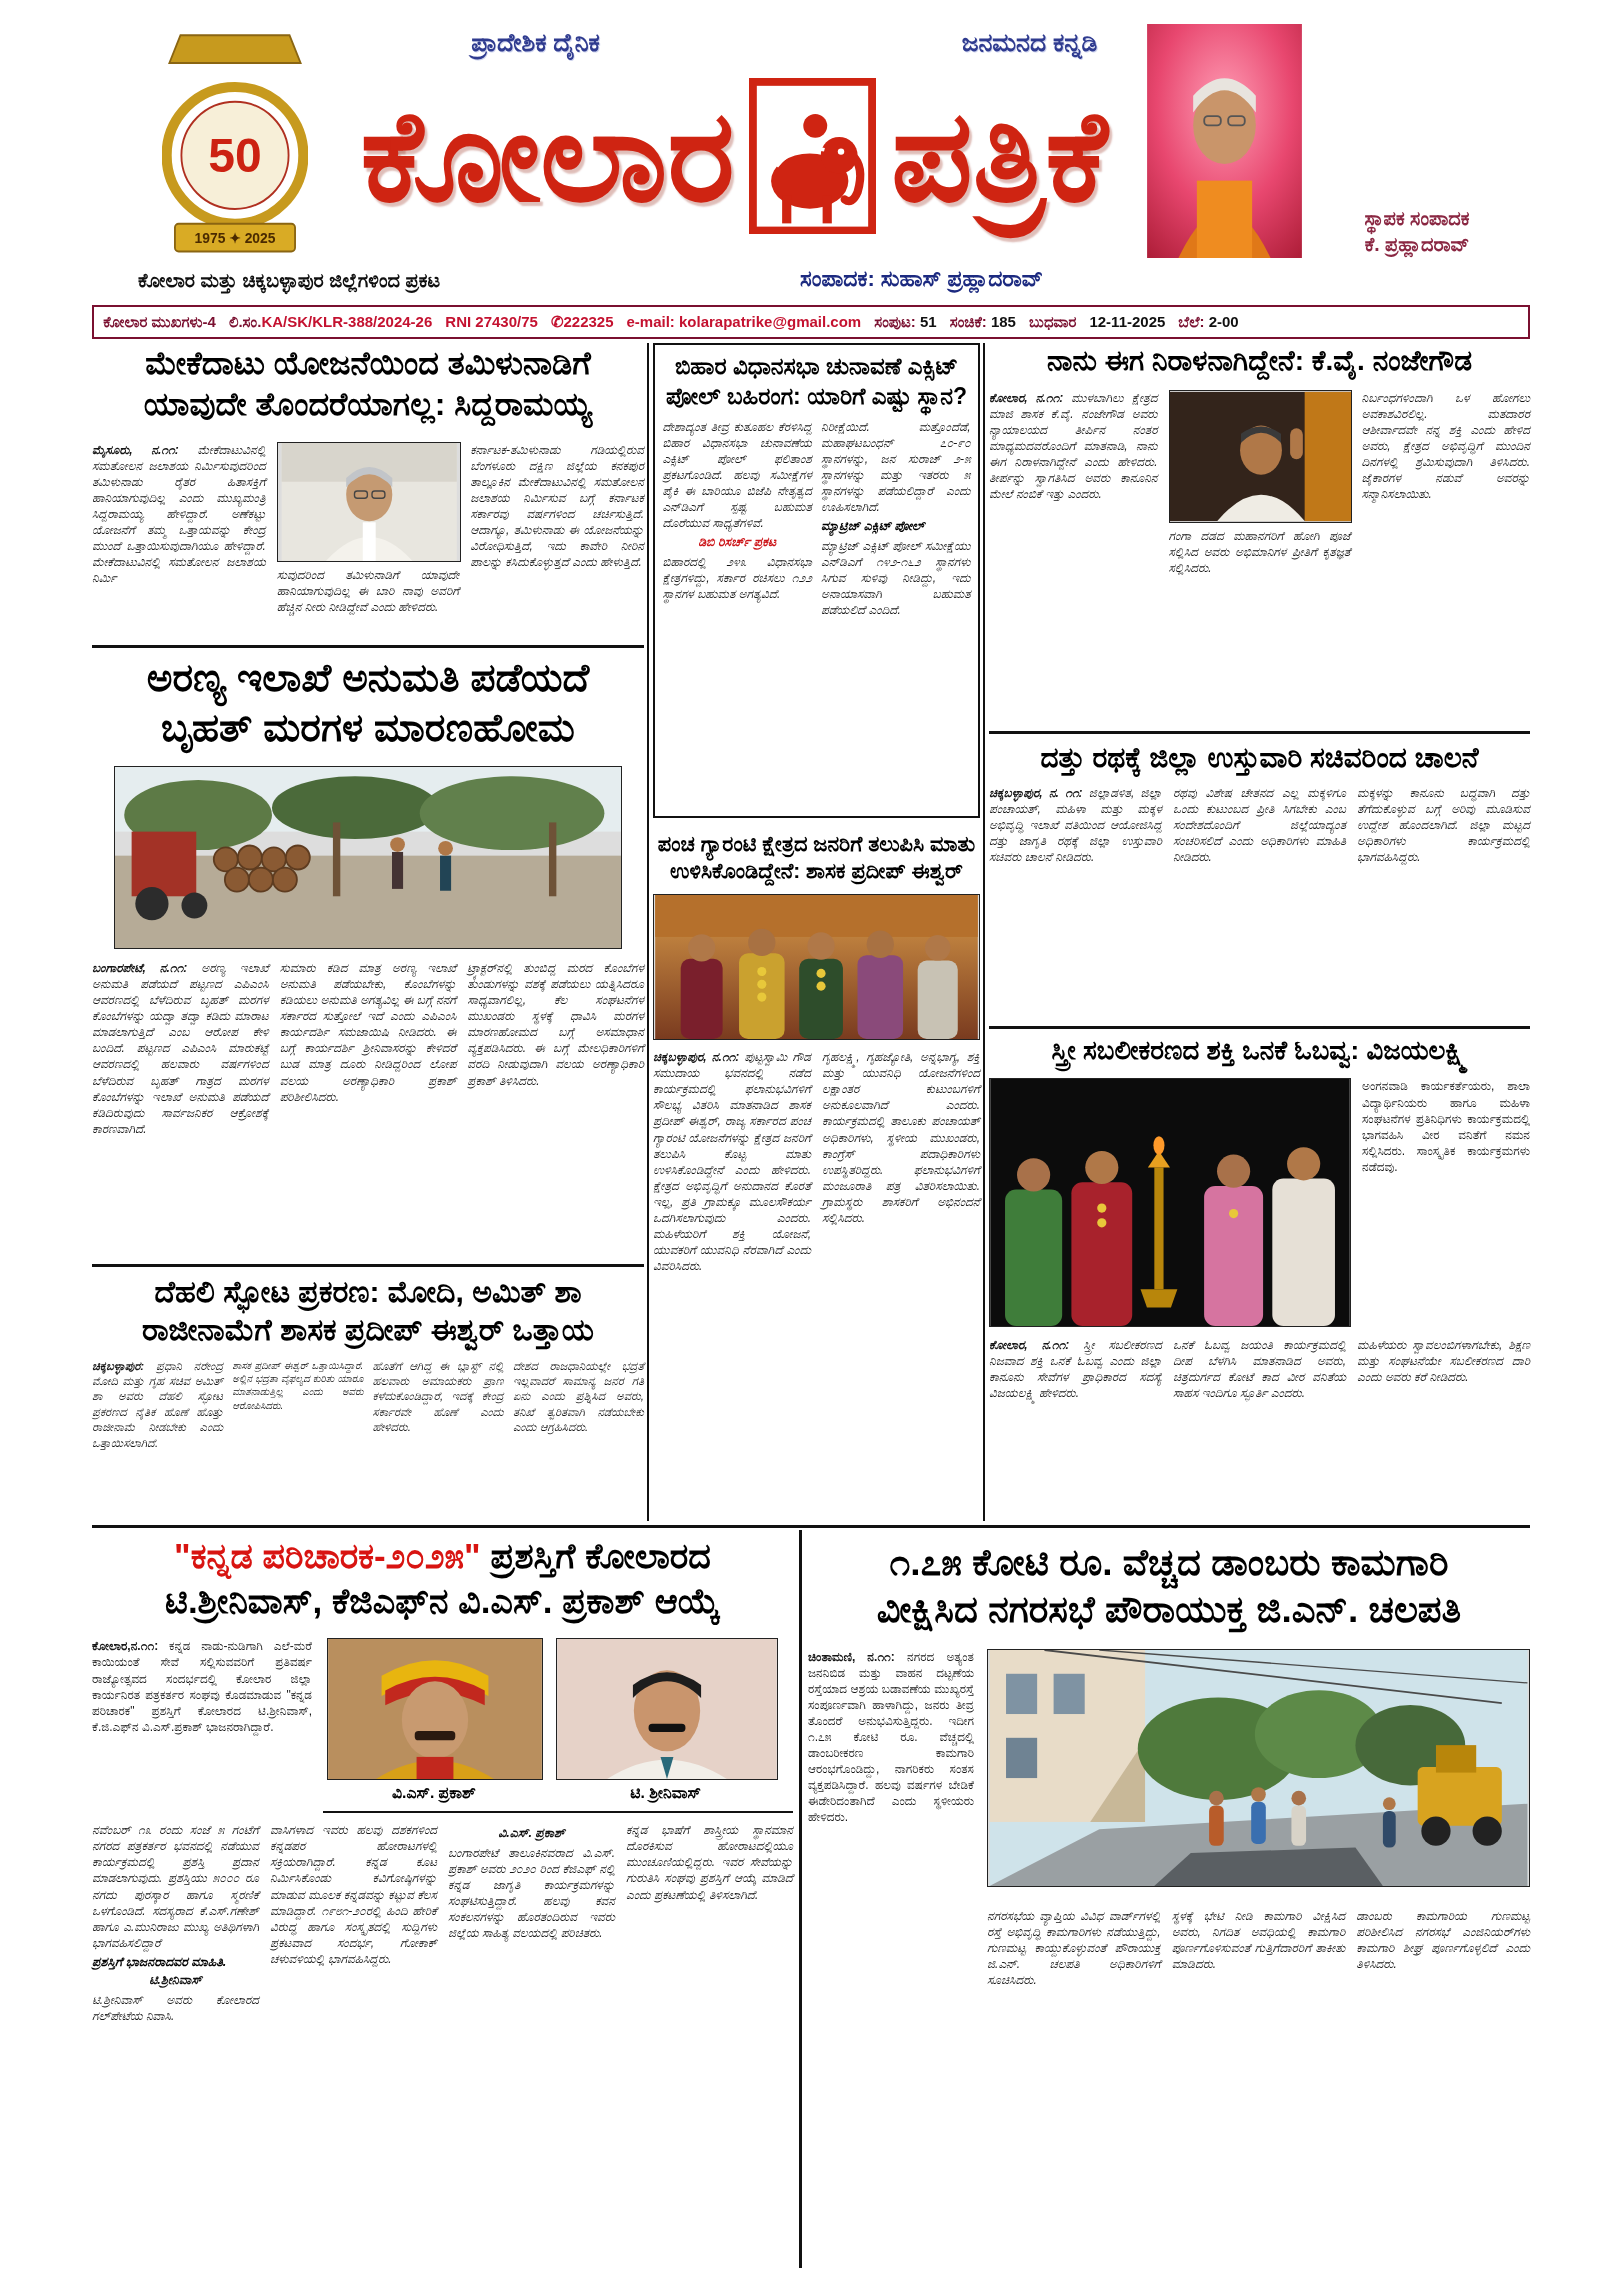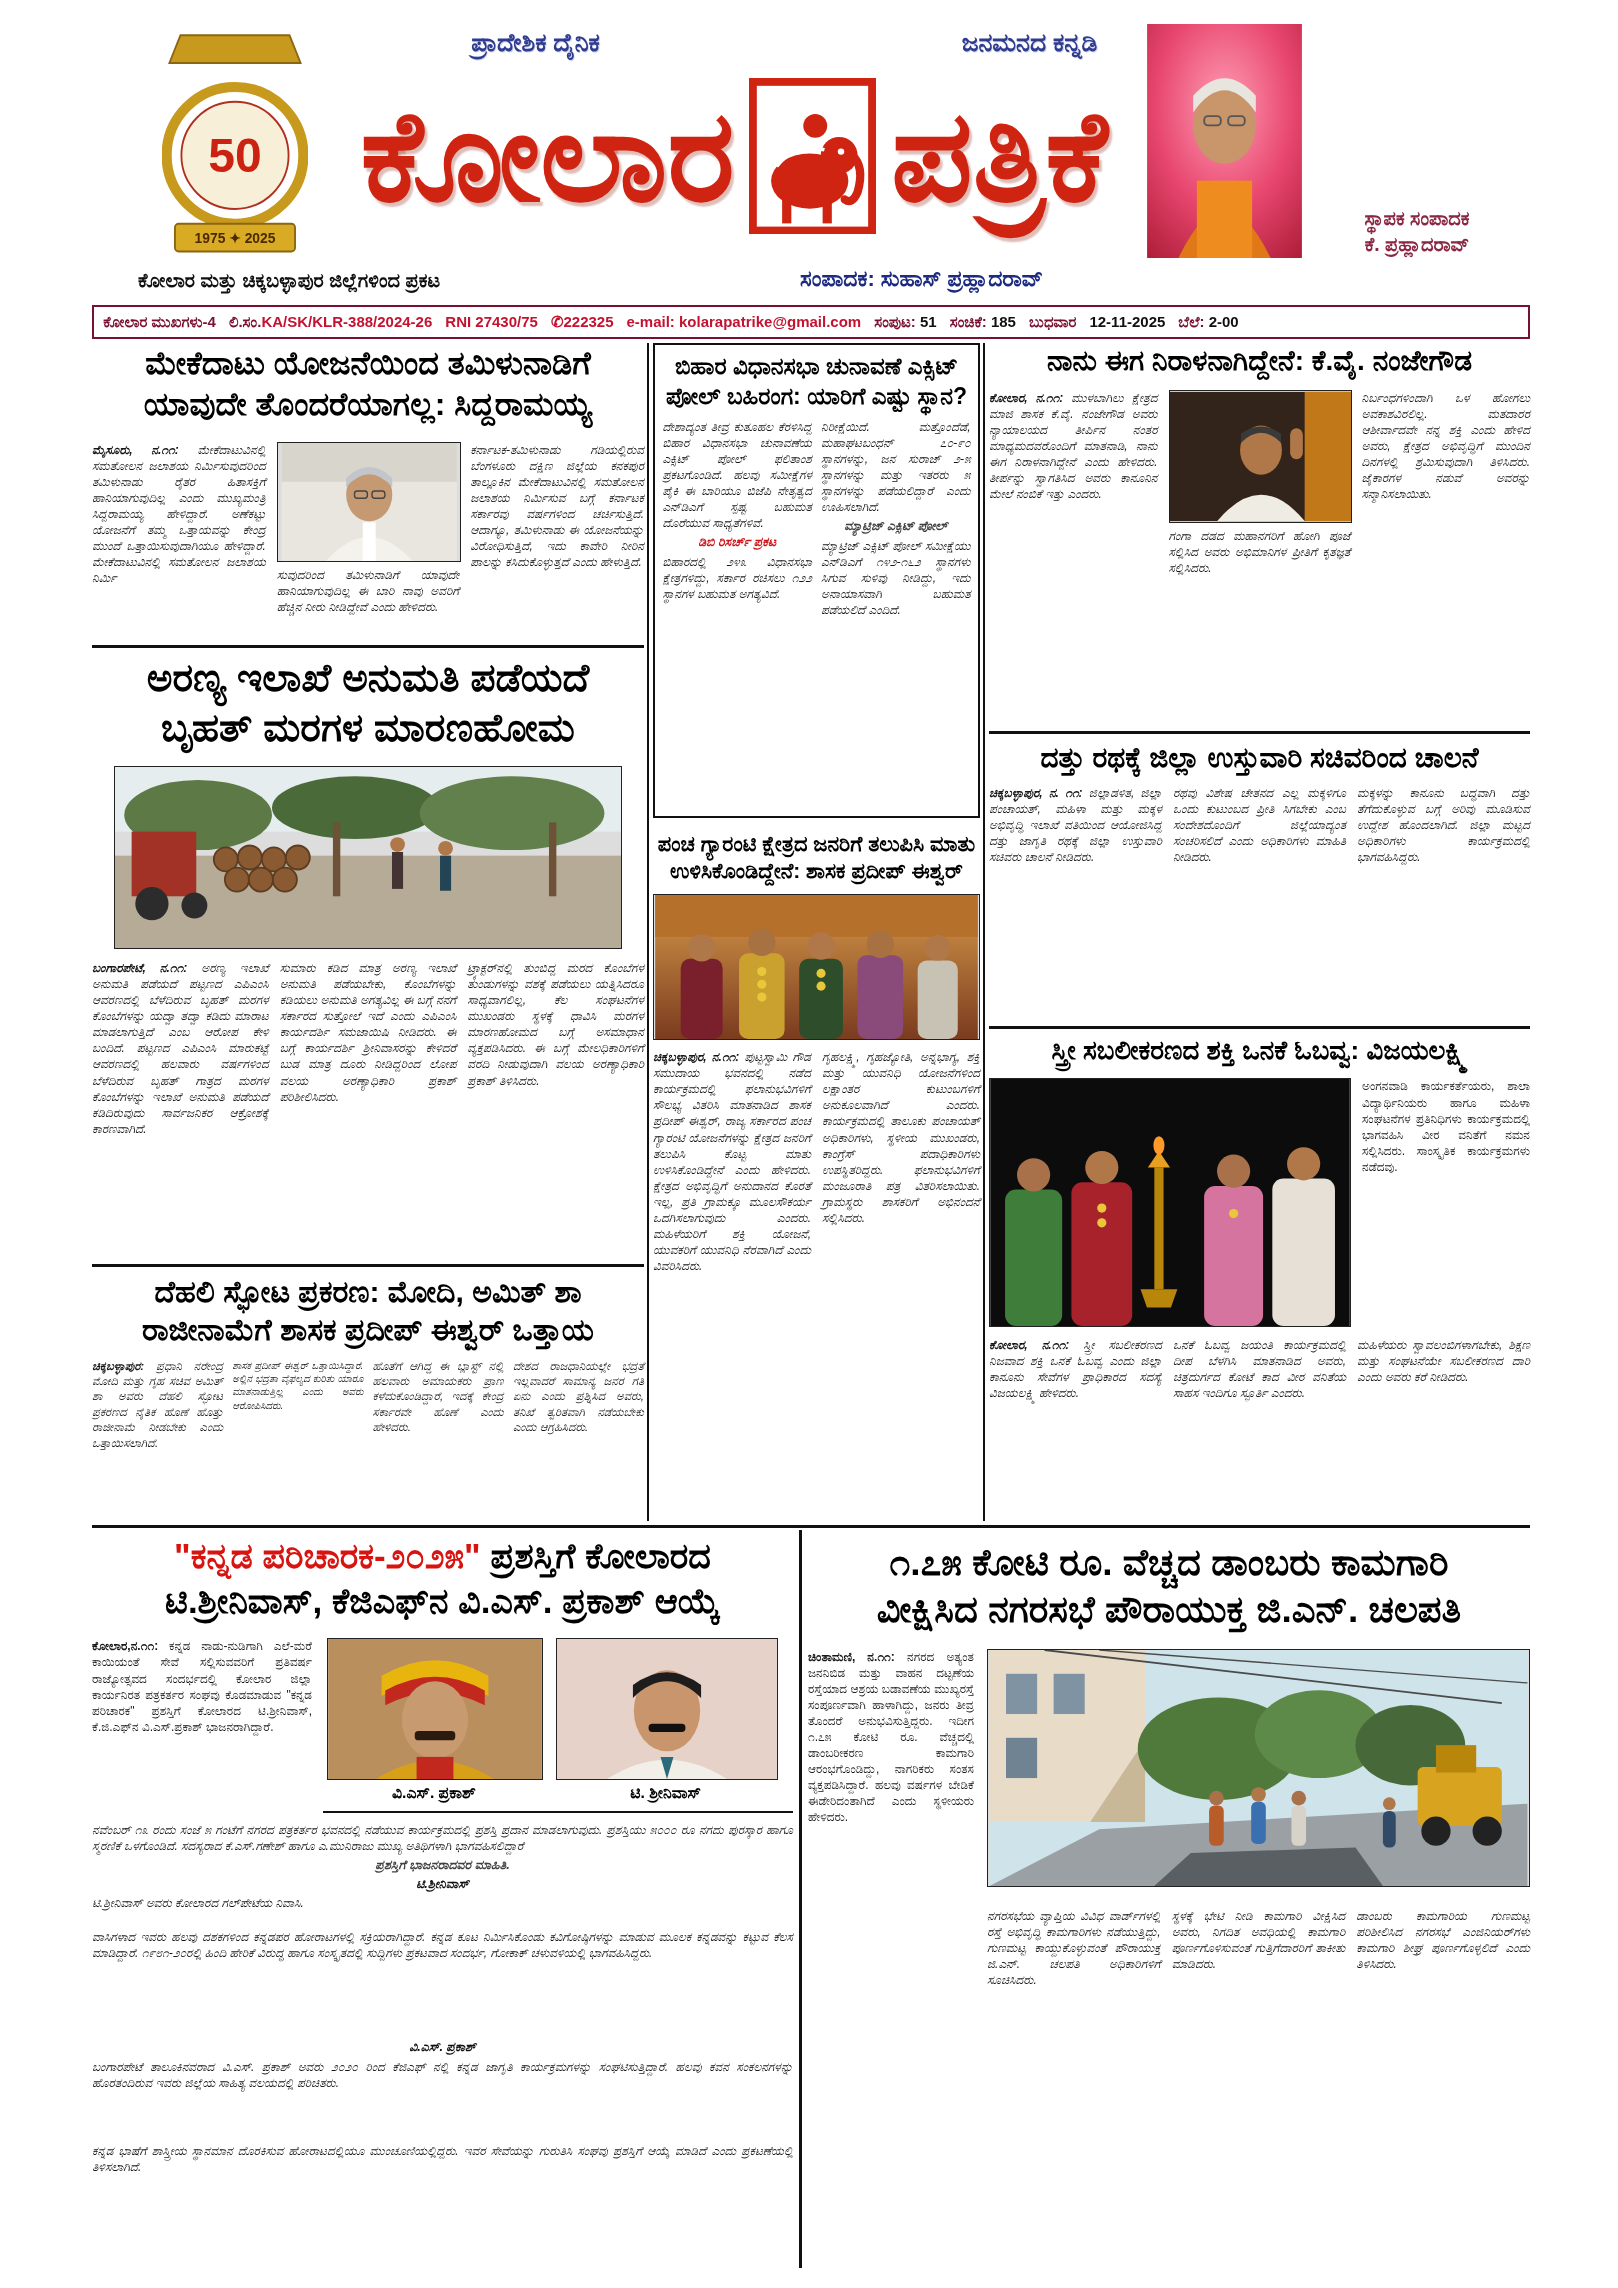--- a/index.html
+++ b/index.html
@@ -4,21 +4,21 @@
 <style>
   html,body{margin:0;padding:0;background:#ffffff;}
   .page{position:relative;width:1619px;height:2289px;background:#ffffff;overflow:hidden;
         font-family:"Liberation Sans",sans-serif;color:#111;}
   .abs{position:absolute;}
   .headline{font-weight:bold;color:#000;text-align:center;line-height:1.28;letter-spacing:0;}
   .bodytxt{font-size:12px;line-height:1.34;text-align:justify;color:#161616;word-break:break-word;}
   .cols{display:flex;gap:11px;font-style:italic;}
   .col{flex:1;min-width:0;}
   .dateline{font-weight:bold;}
-  .sub-blue{color:#404040;font-weight:bold;text-align:center;font-size:12.5px;margin:3.7px 0;}
+  .sub-blue{color:#000000;font-weight:bold;font-size:12.5px;margin:3.7px 0;}
   .sub-red{color:#cc1418;font-weight:bold;text-align:center;font-size:12.5px;margin:3.7px 0;}
   .sub-bold{font-weight:bold;text-align:center;font-size:12.5px;margin:3.7px 0;}
   .hrule{background:#111;}
   .vrule{background:#111;width:1.8px;}
   .photo{position:relative;border:1.8px solid #222;overflow:hidden;background:#ddd;}
   .photo svg{display:block;width:100%;height:100%;}
   .caption{font-weight:bold;font-size:15.7px;text-align:center;margin-top:3.7px;color:#000;}
   .masthead-title{font-weight:bold;color:#cf2412;text-shadow:2.8px 3.7px 1.8px rgba(140,20,5,.28);}
   .tagline{font-weight:bold;color:#2f3b8f;font-size:25px;text-shadow:0.9px 0.9px 0 #cfd4ee;}
   .infobar{display:flex;align-items:center;gap:13px;border:2.8px solid #7a1030;
@@ -354,21 +354,21 @@
             <path d="M54 152 Q119 110 184 152 Z" fill="#f2efe9"></path>
             <polygon points="112,128 126,128 119,152" fill="#2a6a7a"></polygon>
           </svg>
         </div>
         <div class="caption">ಟಿ. ಶ್ರೀನಿವಾಸ್</div>
       </div>
     </div>
 
     <div class="hrule" style="height:1.8px;margin:9.2px 0 9.2px 231px;"></div>
 
-    <div class="cols" style="gap:11px;height:417px;flex-direction:column;">
+    <div class="cols" style="gap:11px;height:417px;">
       <div class="col">
         <div class="bodytxt">ನವೆಂಬರ್ ೧೩ ರಂದು ಸಂಜೆ ೫ ಗಂಟೆಗೆ ನಗರದ ಪತ್ರಕರ್ತರ ಭವನದಲ್ಲಿ ನಡೆಯುವ ಕಾರ್ಯಕ್ರಮದಲ್ಲಿ ಪ್ರಶಸ್ತಿ ಪ್ರದಾನ ಮಾಡಲಾಗುವುದು. ಪ್ರಶಸ್ತಿಯು ೫೦೦೦ ರೂ ನಗದು ಪುರಸ್ಕಾರ ಹಾಗೂ ಸ್ಮರಣಿಕೆ ಒಳಗೊಂಡಿದೆ. ಸದಸ್ಯರಾದ ಕೆ.ಎಸ್.ಗಣೇಶ್ ಹಾಗೂ ಎ.ಮುನಿರಾಜು ಮುಖ್ಯ ಅತಿಥಿಗಳಾಗಿ ಭಾಗವಹಿಸಲಿದ್ದಾರೆ</div>
         <div class="sub-blue">ಪ್ರಶಸ್ತಿಗೆ ಭಾಜನರಾದವರ ಮಾಹಿತಿ.</div>
         <div class="sub-bold">ಟಿ.ಶ್ರೀನಿವಾಸ್</div>
         <div class="bodytxt">ಟಿ.ಶ್ರೀನಿವಾಸ್ ಅವರು ಕೋಲಾರದ ಗಲ್‌ಪೇಟೆಯ ನಿವಾಸಿ.</div>
       </div>
       <div class="col bodytxt">ವಾಸಿಗಳಾದ ಇವರು ಹಲವು ದಶಕಗಳಿಂದ ಕನ್ನಡಪರ ಹೋರಾಟಗಳಲ್ಲಿ ಸಕ್ರಿಯರಾಗಿದ್ದಾರೆ. ಕನ್ನಡ ಕೂಟ ನಿರ್ಮಿಸಿಕೊಂಡು ಕವಿಗೋಷ್ಠಿಗಳನ್ನು ಮಾಡುವ ಮೂಲಕ ಕನ್ನಡವನ್ನು ಕಟ್ಟುವ ಕೆಲಸ ಮಾಡಿದ್ದಾರೆ. ೧೯೮೧-೨೦ರಲ್ಲಿ ಹಿಂದಿ ಹೇರಿಕೆ ವಿರುದ್ಧ ಹಾಗೂ ಸಂಸ್ಕೃತದಲ್ಲಿ ಸುದ್ದಿಗಳು ಪ್ರಕಟವಾದ ಸಂದರ್ಭ, ಗೋಕಾಕ್ ಚಳುವಳಿಯಲ್ಲಿ ಭಾಗವಹಿಸಿದ್ದರು.</div>
       <div class="col">
         <div class="sub-bold">ವಿ.ಎಸ್. ಪ್ರಕಾಶ್</div>
         <div class="bodytxt">ಬಂಗಾರಪೇಟೆ ತಾಲೂಕಿನವರಾದ ವಿ.ಎಸ್. ಪ್ರಕಾಶ್ ಅವರು ೨೦೨೦ ರಿಂದ ಕೆಜಿಎಫ್ ನಲ್ಲಿ ಕನ್ನಡ ಜಾಗೃತಿ ಕಾರ್ಯಕ್ರಮಗಳನ್ನು ಸಂಘಟಿಸುತ್ತಿದ್ದಾರೆ. ಹಲವು ಕವನ ಸಂಕಲನಗಳನ್ನು ಹೊರತಂದಿರುವ ಇವರು ಜಿಲ್ಲೆಯ ಸಾಹಿತ್ಯ ವಲಯದಲ್ಲಿ ಪರಿಚಿತರು.</div>

